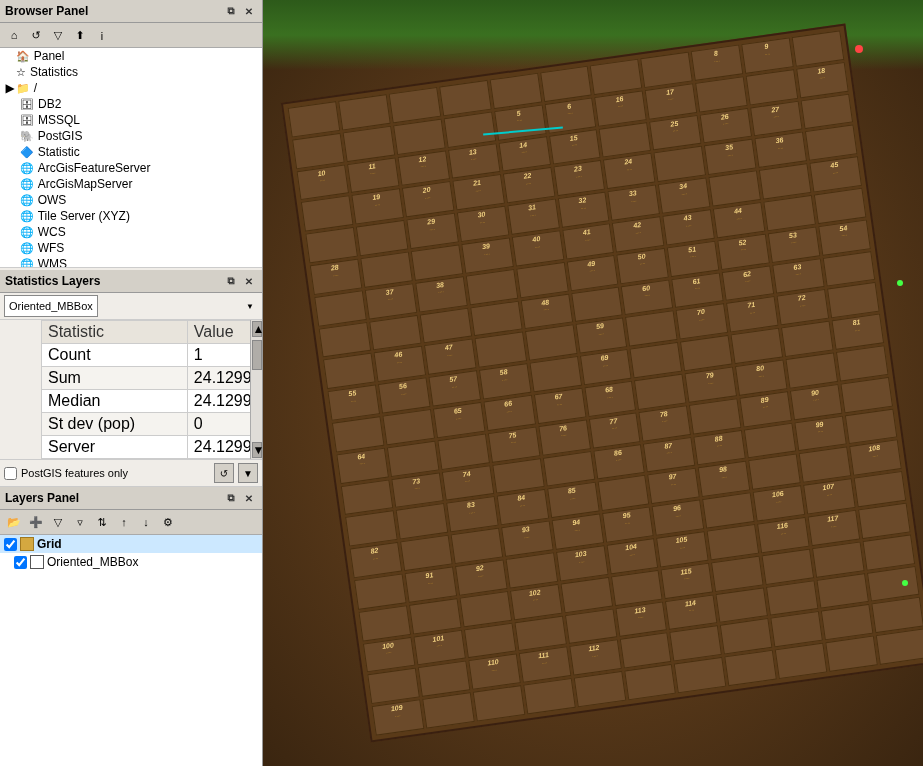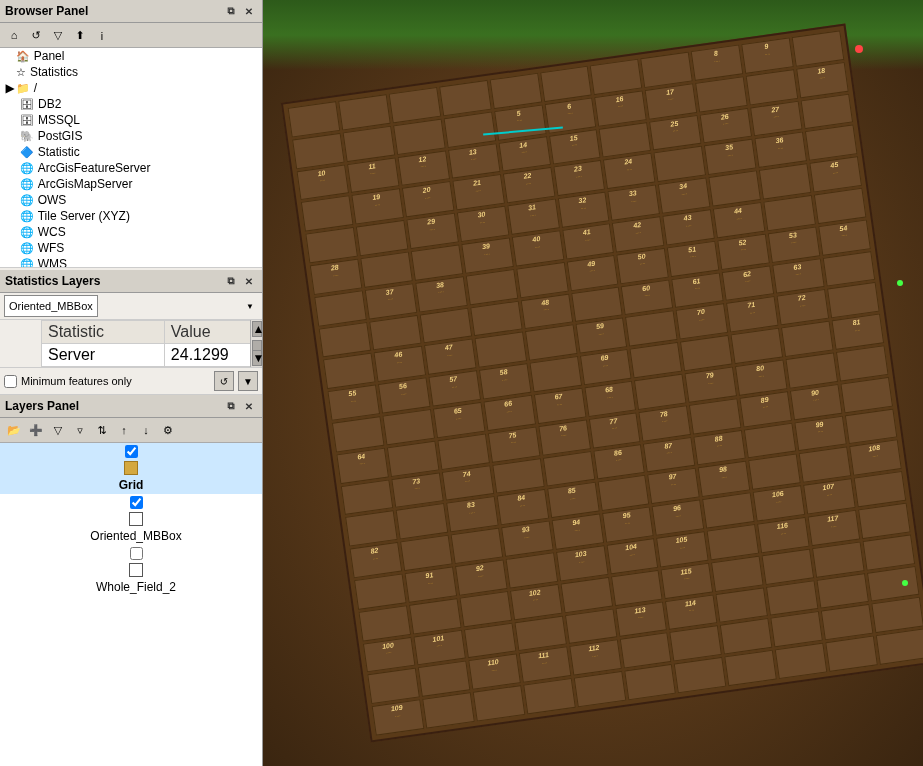--- a/index.html
+++ b/index.html
@@ -44,21 +44,21 @@
     .stats-table tr:nth-child(odd) td { background: #fff; }
     .stats-table-container { overflow: hidden; position: relative; }
     .stats-scrollbar { position: absolute; right: 0; top: 0; width: 12px; height: 100%; background: #e0ddd8; border-left: 1px solid #aaa; display: flex; flex-direction: column; align-items: center; }
 
     .stats-footer { display: flex; align-items: center; padding: 3px 4px; gap: 4px; background: #f0ede8; border-top: 1px solid #ccc; border-bottom: 1px solid #ccc; }
     .stats-footer-checkbox { width: 13px; height: 13px; }
     .stats-footer-label { font-size: 11px; flex: 1; }
     .stats-footer-btn { width: 20px; height: 20px; border: 1px solid #888; background: #d4d0c8; cursor: pointer; font-size: 10px; display: flex; align-items: center; justify-content: center; }
     .layers-toolbar { display: flex; align-items: center; padding: 2px 4px; background: #d4d0c8; border-bottom: 1px solid #aaa; gap: 2px; flex-wrap: wrap; }
     .layers-content { flex: 1; background: #fff; overflow-y: auto; }
-    .layer-item { display: flex; align-items: center; padding: 2px 4px; cursor: pointer; gap: 3px; font-size: 12px; flex-direction: column; }
+    .layer-item { display: flex; align-items: center; padding: 2px 4px; cursor: pointer; gap: 3px; font-size: 12px; }
     .layer-item.selected { background: #cce8ff; }
     .layer-checkbox { width: 13px; height: 13px; }
     .layer-swatch { width: 14px; height: 14px; border: 1px solid #555; }
 
     
     .map-panel { flex: 1; position: relative; overflow: hidden; background: #5a4a3a; }
 
     
     .map-top-veg { position: absolute; top: 0; left: 0; right: 0; height: 60px; background: linear-gradient(180deg, #2d5a1a 0%, #4a7a20 40%, #5a8a25 70%, transparent 100%); }
 
@@ -168,36 +168,52 @@
 
     <div class="stats-table-container" style="position:relative;">
       <table class="stats-table" style="width: calc(100% - 12px);">
         <thead>
           <tr>
             <th>Statistic</th>
             <th>Value</th>
           </tr>
         </thead>
         <tbody id="stats-tbody">
+        <tr>
+              <td>Count</td>
+              <td>1</td>
+            </tr>
+            <tr>
+              <td>Sum</td>
+              <td>24.1299</td>
+            </tr>
+            <tr>
+              <td>Median</td>
+              <td>24.1299</td>
+            </tr>
+            <tr>
+              <td>St dev (pop)</td>
+              <td>0</td>
+            </tr>
             <tr>
               <td>Server</td>
               <td>24.1299</td>
             </tr>
           </tbody>
       </table>
       <div class="stats-scrollbar" style="position:absolute;right:0;top:0;width:12px;height:100%;background:#e0ddd8;border-left:1px solid #aaa;">
         <div style="width:10px;height:16px;background:#b0ada8;border:1px solid #888;margin:1px auto;">▲</div>
         <div style="width:10px;height:30px;background:#b0ada8;border:1px solid #888;margin:2px auto;cursor:pointer;"></div>
         <div style="width:10px;height:16px;background:#b0ada8;border:1px solid #888;margin:1px auto;position:absolute;bottom:0;">▼</div>
       </div>
     </div>
 
     <div class="stats-footer">
       <input type="checkbox" class="stats-footer-checkbox" style="">
-      <span class="stats-footer-label">Minimum features only</span>
+      <span class="stats-footer-label">PostGIS features only</span>
       <button class="stats-footer-btn">↺</button>
       <button class="stats-footer-btn">▼</button>
     </div>
   </div>
 
   <div class="panel-header">
     <span class="panel-header-title">Layers Panel</span>
     <div class="panel-header-icons">
       <span class="panel-icon">⧉</span>
       <span class="panel-icon">✕</span>
@@ -219,25 +235,20 @@
     <div class="layer-item selected">
       <input type="checkbox" class="layer-checkbox" checked="" style="">
       <div class="layer-swatch" style="background:#d4a840;border-color:#a07820;"></div>
       <span style="font-weight:bold;">Grid</span>
     </div>
     <div class="layer-item" style="padding-left: 14px;">
       <input type="checkbox" class="layer-checkbox" checked="" style="">
       <div class="layer-swatch" style="background:#fff;border-color:#555;"></div>
       <span>Oriented_MBBox</span>
     </div>
-    <div class="layer-item" style="padding-left: 14px;">
-      <input type="checkbox" class="layer-checkbox" style="">
-      <div class="layer-swatch" style="background:#fff;border-color:#555;"></div>
-      <span>Whole_Field_2</span>
-    </div>
   </div>
 
 </div>
 
 <div class="map-panel">
   <div class="map-bg"></div>
 
   <div class="map-top-veg" style="position:absolute;top:0;left:0;right:0;height:70px;background:linear-gradient(180deg,#2d5a1a 0%,#3a7020 50%,transparent 100%);"></div>
 
   <div style="position:absolute;top:60px;left:60px;right:30px;bottom:60px;transform:rotate(-8deg);transform-origin:center center;">

